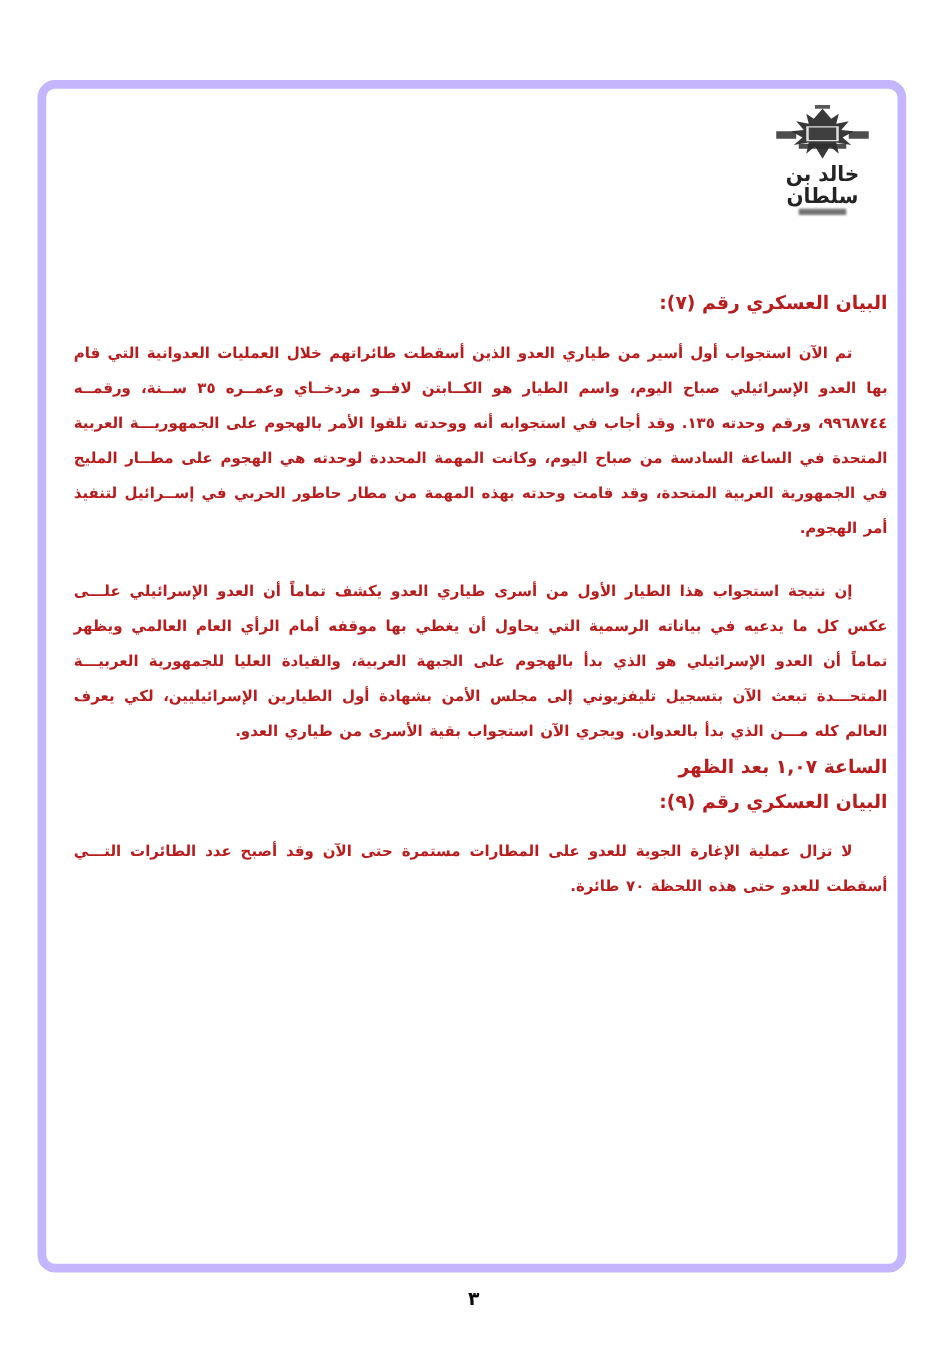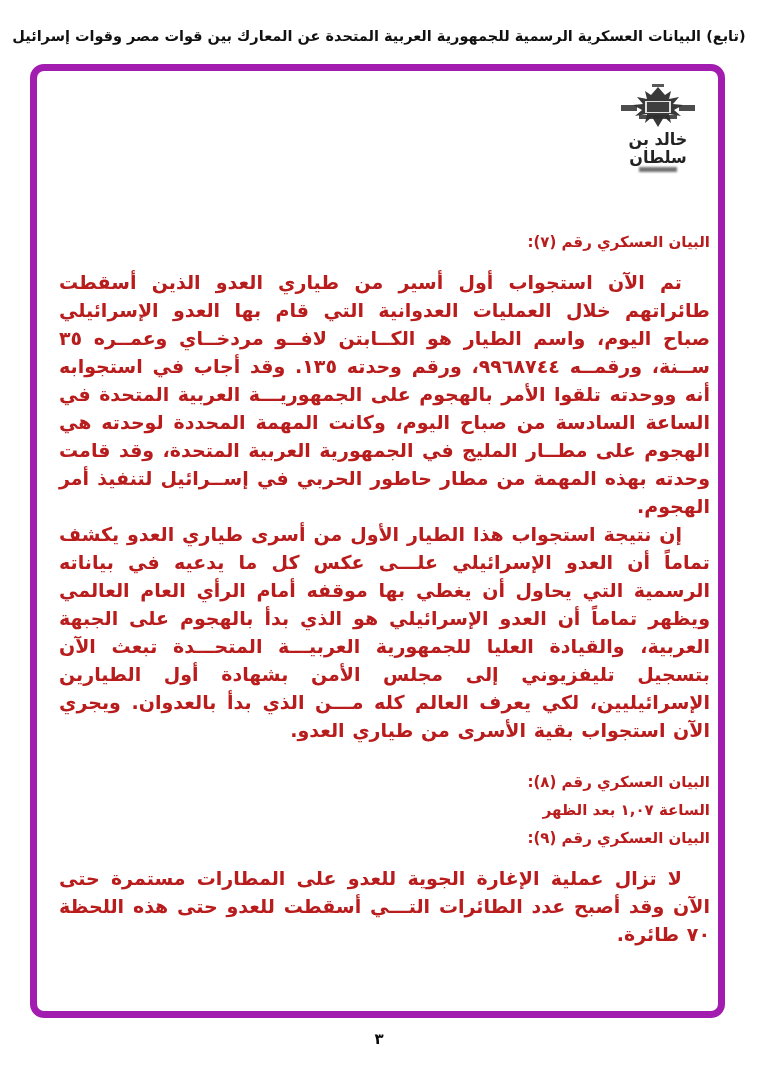--- a/index.html
+++ b/index.html
@@ -27,21 +27,21 @@
     font-weight: bold;
     color: #111;
   }
   .frame {
     position: absolute;
     left: 30px;
     top: 64px;
     width: 695px;
     height: 954px;
     box-sizing: border-box;
-    border: 7px solid #a21caf;
+    border: 7px solid #c4b5fd;
     border-radius: 14px;
     background: #ffffff;
   }
   .stamp {
     position: absolute;
     top: 12px;
     right: 4px;
     width: 112px;
     text-align: center;
     direction: rtl;
@@ -78,48 +78,47 @@
     line-height: 28px;
     text-align: right;
   }
   .stmt-time {
     font-size: 15px;
     line-height: 28px;
     text-align: right;
   }
   .para {
     margin: 12px 0 0 0;
-    font-size: 19px;
+    font-size: 12px;
     line-height: 28px;
     text-align: justify;
     text-indent: 28px;
     word-spacing: 1px;
   }
-  .para.second { margin-top: 0; }
+  .para.second { margin-top: 23px; }
   .sec-2 .stmt-heading { margin-top: 24px; }
   .sec-3 .stmt-heading { }
   .para.single-line {
     text-align: right;
   }
   .page-number {
     position: absolute;
     top: 1030px;
     left: 0;
     right: 0;
     text-align: center;
     font-size: 15px;
     font-weight: bold;
   }
 </style>
 </head>
 <body>
 
 <div class="page">
 
-  <div class="header-title">(تابع) البيانات العسكرية الرسمية للجمهورية العربية المتحدة عن المعارك بين قوات مصر وقوات إسرائيل</div>
 
   <div class="frame">
 
     <div class="stamp">
       <div class="stamp-emblem">
         <svg width="78" height="48" viewBox="0 0 78 48" aria-hidden="true">
           <g fill="#1c1c1c">
             <rect x="33" y="1" width="12" height="3" opacity="0.8"></rect>
             <polygon points="39,4 46,12 52,8 50,16 60,14 54,21 64,22 55,27 62,33 50,31 52,40 45,34 39,44 33,34 26,40 28,31 16,33 23,27 14,22 24,21 18,14 28,16 26,8 32,12" opacity="0.95"></polygon>
             <rect x="26" y="18" width="26" height="12" fill="#ffffff" opacity="0.85"></rect>
@@ -136,21 +135,20 @@
 
     <div class="content">
 
       <div class="sec-1">
         <div class="stmt-heading">البيان العسكري رقم (٧):</div>
         <p class="para">تم الآن استجواب أول أسير من طياري العدو الذين أسقطت طائراتهم خلال العمليات العدوانية التي قام بها العدو الإسرائيلي صباح اليوم، واسم الطيار هو الكــابتن لافــو مردخــاي وعمــره ٣٥ ســنة، ورقمــه ٩٩٦٨٧٤٤، ورقم وحدته ١٣٥. وقد أجاب في استجوابه أنه ووحدته تلقوا الأمر بالهجوم على الجمهوريـــة العربية المتحدة في الساعة السادسة من صباح اليوم، وكانت المهمة المحددة لوحدته هي الهجوم على مطــار المليج في الجمهورية العربية المتحدة، وقد قامت وحدته بهذه المهمة من مطار حاطور الحربي في إســرائيل لتنفيذ أمر الهجوم.</p>
         <p class="para second">إن نتيجة استجواب هذا الطيار الأول من أسرى طياري العدو يكشف تماماً أن العدو الإسرائيلي علـــى عكس كل ما يدعيه في بياناته الرسمية التي يحاول أن يغطي بها موقفه أمام الرأي العام العالمي ويظهر تماماً أن العدو الإسرائيلي هو الذي بدأ بالهجوم على الجبهة العربية، والقيادة العليا للجمهورية العربيـــة المتحـــدة تبعث الآن بتسجيل تليفزيوني إلى مجلس الأمن بشهادة أول الطيارين الإسرائيليين، لكي يعرف العالم كله مـــن الذي بدأ بالعدوان. ويجري الآن استجواب بقية الأسرى من طياري العدو.</p>
       </div>
 
       <div class="sec-2">
-        <div class="stmt-heading">البيان العسكري رقم (٨):</div>
         <div class="stmt-time">الساعة ١,٠٧ بعد الظهر</div>
       </div>
 
       <div class="sec-3">
         <div class="stmt-heading">البيان العسكري رقم (٩):</div>
         <p class="para">لا تزال عملية الإغارة الجوية للعدو على المطارات مستمرة حتى الآن وقد أصبح عدد الطائرات التـــي أسقطت للعدو حتى هذه اللحظة ٧٠ طائرة.</p>
       </div>
 
     </div>
   </div>

